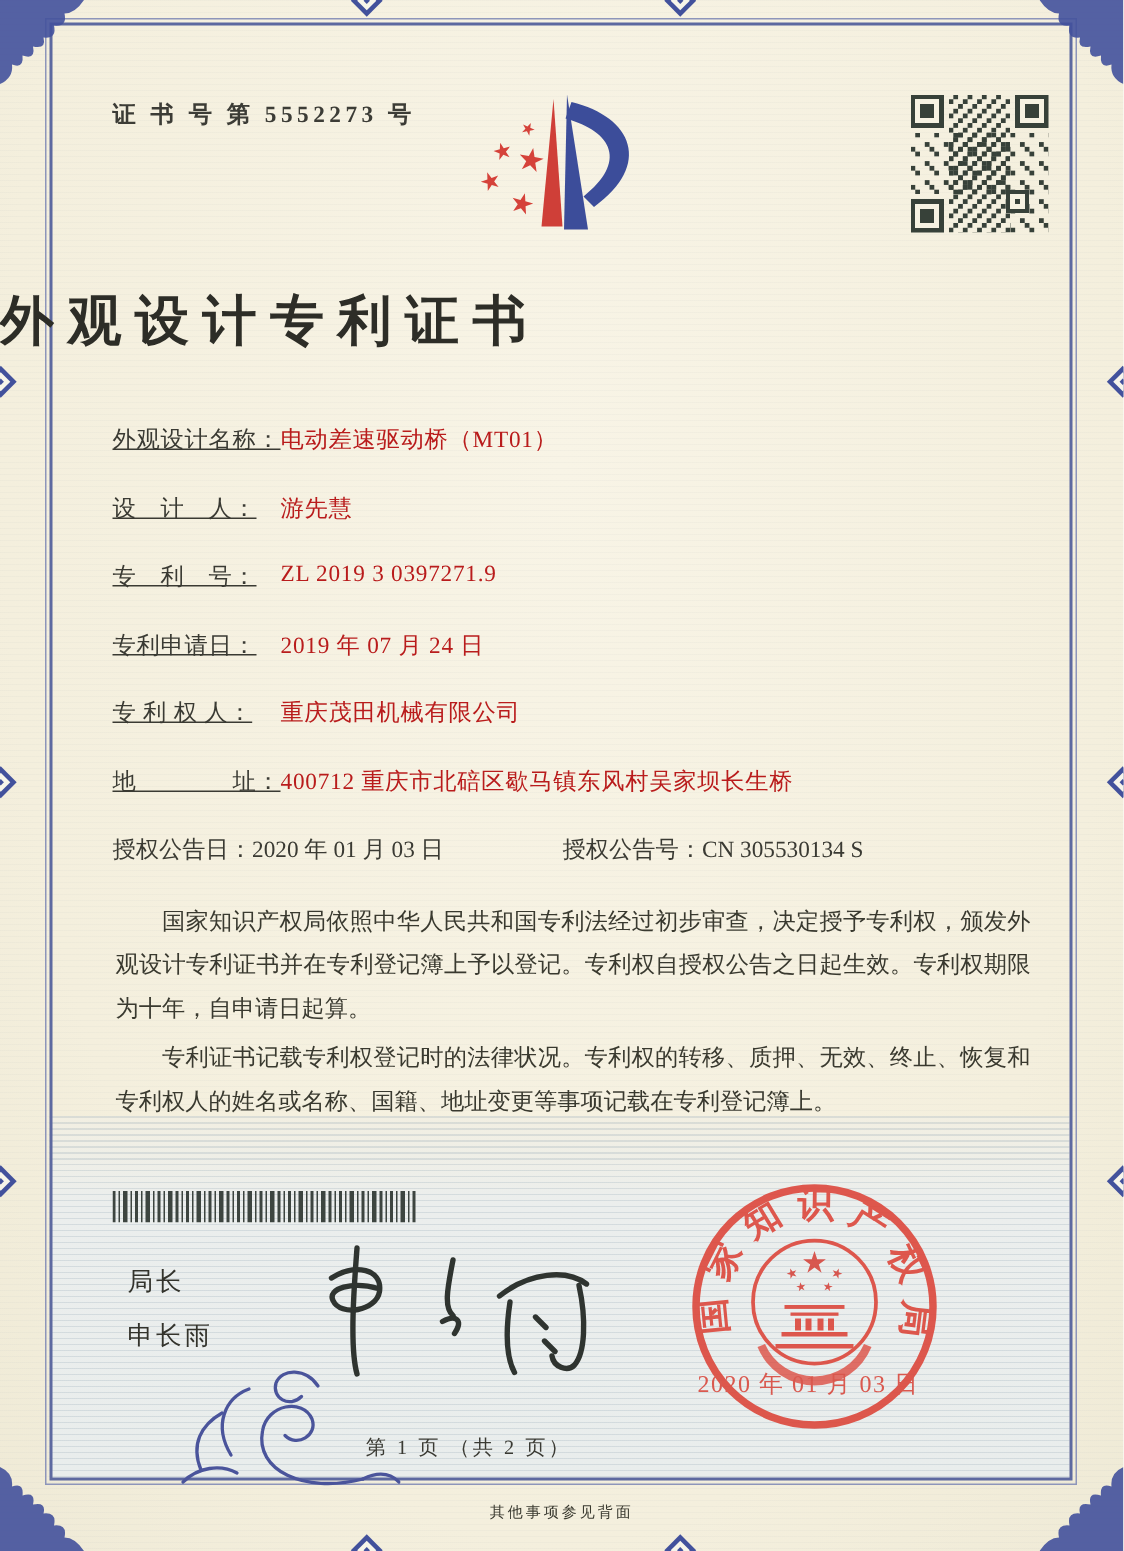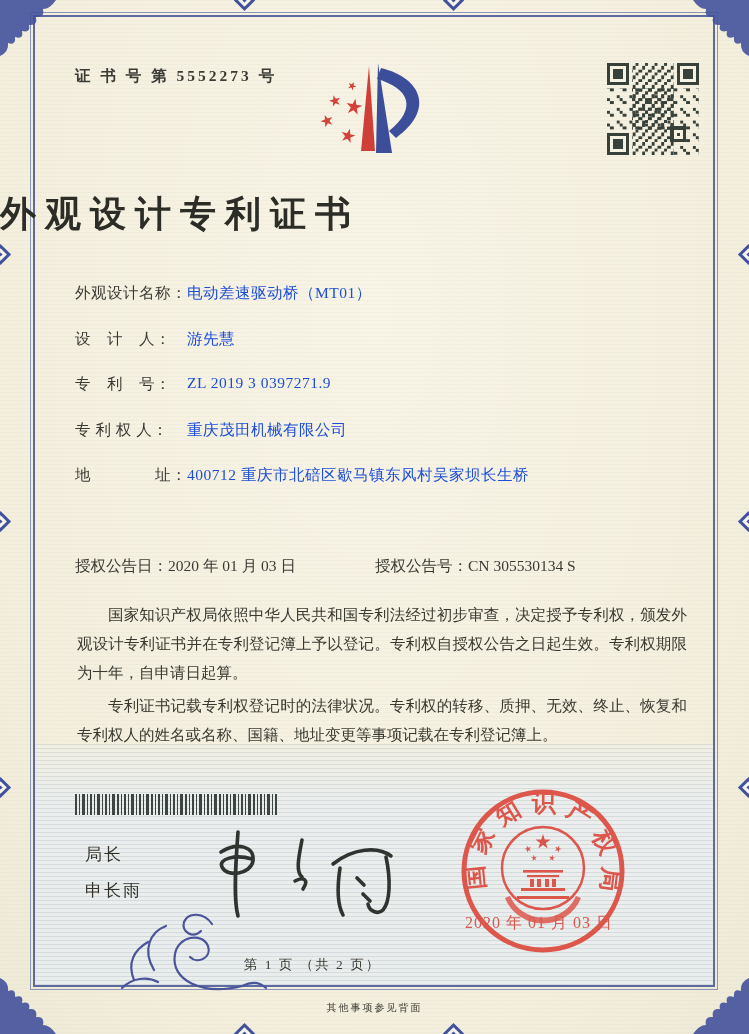--- a/index.html
+++ b/index.html
@@ -55,22 +55,22 @@
   }
   .logo{position:absolute;left:292px;top:46px;}
   .qr{position:absolute;left:607px;top:63px;}
   .title{
     position:absolute;left:0;top:190px;width:749px;text-align:left;
     font-family:"Liberation Sans","DejaVu Sans",sans-serif;
     font-size:36px;font-weight:700;letter-spacing:9px;color:#2d2d27;
   }
   .fields{position:absolute;left:75px;top:283px;width:615px;}
   .field-row{display:flex;height:45.5px;align-items:flex-start;font-size:15.5px;}
-  .field-label{flex:0 0 112px;letter-spacing:0.5px;color:#3a3a33;}
-  .field-value{letter-spacing:0.5px;color:#1d4ed8;}
+  .field-label{flex:0 0 112px;letter-spacing:0.5px;color:#3a3a33;text-decoration:underline;}
+  .field-value{letter-spacing:0.5px;color:#b91c1c;}
   .grant-row{position:absolute;left:75px;top:556px;width:620px;font-size:15.5px;}
   .grant-pair2{position:absolute;left:300px;top:0;}
   .paragraphs{
     position:absolute;left:73px;top:596px;width:618px;
     font-size:15.5px;line-height:29px;text-align:justify;color:#39392f;
   }
   .paragraphs p{margin:4px;text-indent:2em;}
   .barcode{position:absolute;left:75px;top:794px;}
   .director{position:absolute;left:85px;top:843px;font-size:17px;color:#33332c;}
   .director div{margin-bottom:13px;letter-spacing:2px;}
@@ -197,20 +197,24 @@
     </div>
     <div class="field-row">
       <span class="field-label">设　计　人：</span>
       <span class="field-value">游先慧</span>
     </div>
     <div class="field-row">
       <span class="field-label">专　利　号：</span>
       <span class="field-value">ZL 2019 3 0397271.9</span>
     </div>
     <div class="field-row">
+      <span class="field-label">专利申请日：</span>
+      <span class="field-value">2019 年 07 月 24 日</span>
+    </div>
+    <div class="field-row">
       <span class="field-label">专 利 权 人：</span>
       <span class="field-value">重庆茂田机械有限公司</span>
     </div>
     <div class="field-row">
       <span class="field-label">地　　　　址：</span>
       <span class="field-value">400712  重庆市北碚区歇马镇东风村吴家坝长生桥</span>
     </div>
   </div>
 
   <div class="grant-row">

